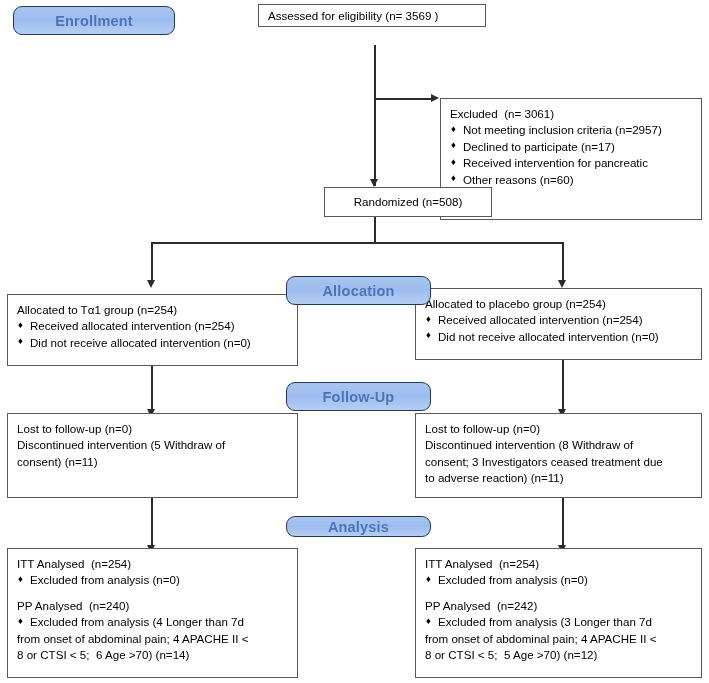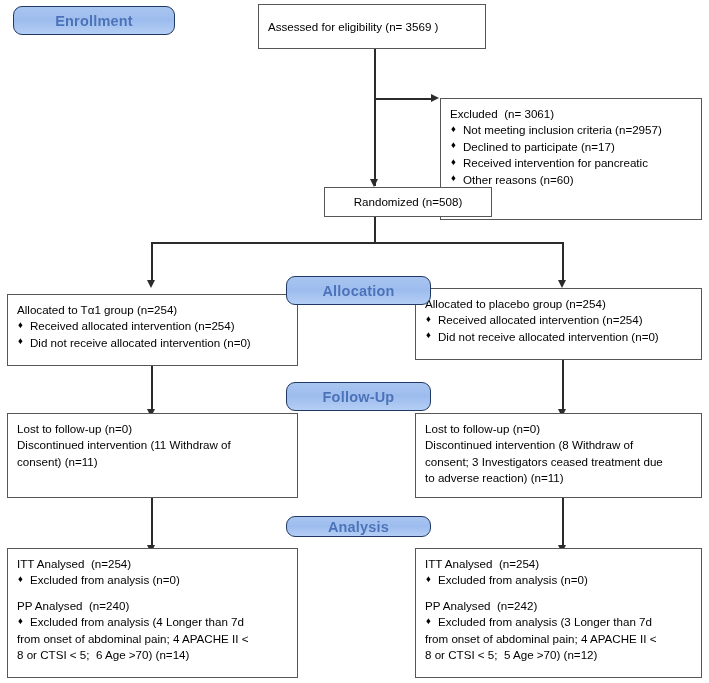--- a/index.html
+++ b/index.html
@@ -122,21 +122,21 @@
   <div class="vline" style="left:151px; top:360px; height:52px;"></div>
   <div class="arrowdown" style="left:147px; top:409px;"></div>
   <div class="vline" style="left:562px; top:360px; height:52px;"></div>
   <div class="arrowdown" style="left:558px; top:409px;"></div>
 
   <div class="vline" style="left:151px; top:498px; height:50px;"></div>
   <div class="arrowdown" style="left:147px; top:545px;"></div>
   <div class="vline" style="left:562px; top:498px; height:50px;"></div>
   <div class="arrowdown" style="left:558px; top:545px;"></div>
 
-  <div class="box" style="left:258px; top:4px; width:228px; height:45px; display:flex; align-items:center;">
+  <div class="box" style="left:258px; top:4px; width:228px; height:23px; display:flex; align-items:center;">
     <div class="line">Assessed for eligibility (n= 3569 )</div>
   </div>
 
   <div class="box" style="left:440px; top:50px; width:262px; height:122px;margin-top:48px;">
     <div class="line">Excluded  (n= 3061)</div>
     <div class="line bullet">Not meeting inclusion criteria (n=2957)</div>
     <div class="line bullet">Declined to participate (n=17)</div>
     <div class="line bullet">Received intervention for pancreatic</div>
     <div class="line bullet">Other reasons (n=60)</div>
   </div>
@@ -152,21 +152,21 @@
   </div>
 
   <div class="box" style="left:415px; top:288px; width:287px; height:72px;">
     <div class="line">Allocated to placebo group (n=254)</div>
     <div class="line bullet">Received allocated intervention (n=254)</div>
     <div class="line bullet">Did not receive allocated intervention (n=0)</div>
   </div>
 
   <div class="box" style="left:7px; top:413px; width:291px; height:85px;">
     <div class="line">Lost to follow-up (n=0)</div>
-    <div class="line">Discontinued intervention (11 Withdraw of</div>
+    <div class="line">Discontinued intervention (5 Withdraw of</div>
     <div class="line">consent) (n=11)</div>
   </div>
 
   <div class="box" style="left:415px; top:413px; width:287px; height:85px;">
     <div class="line">Lost to follow-up (n=0)</div>
     <div class="line">Discontinued intervention (8 Withdraw of</div>
     <div class="line">consent; 3 Investigators ceased treatment due</div>
     <div class="line">to adverse reaction) (n=11)</div>
   </div>
 

